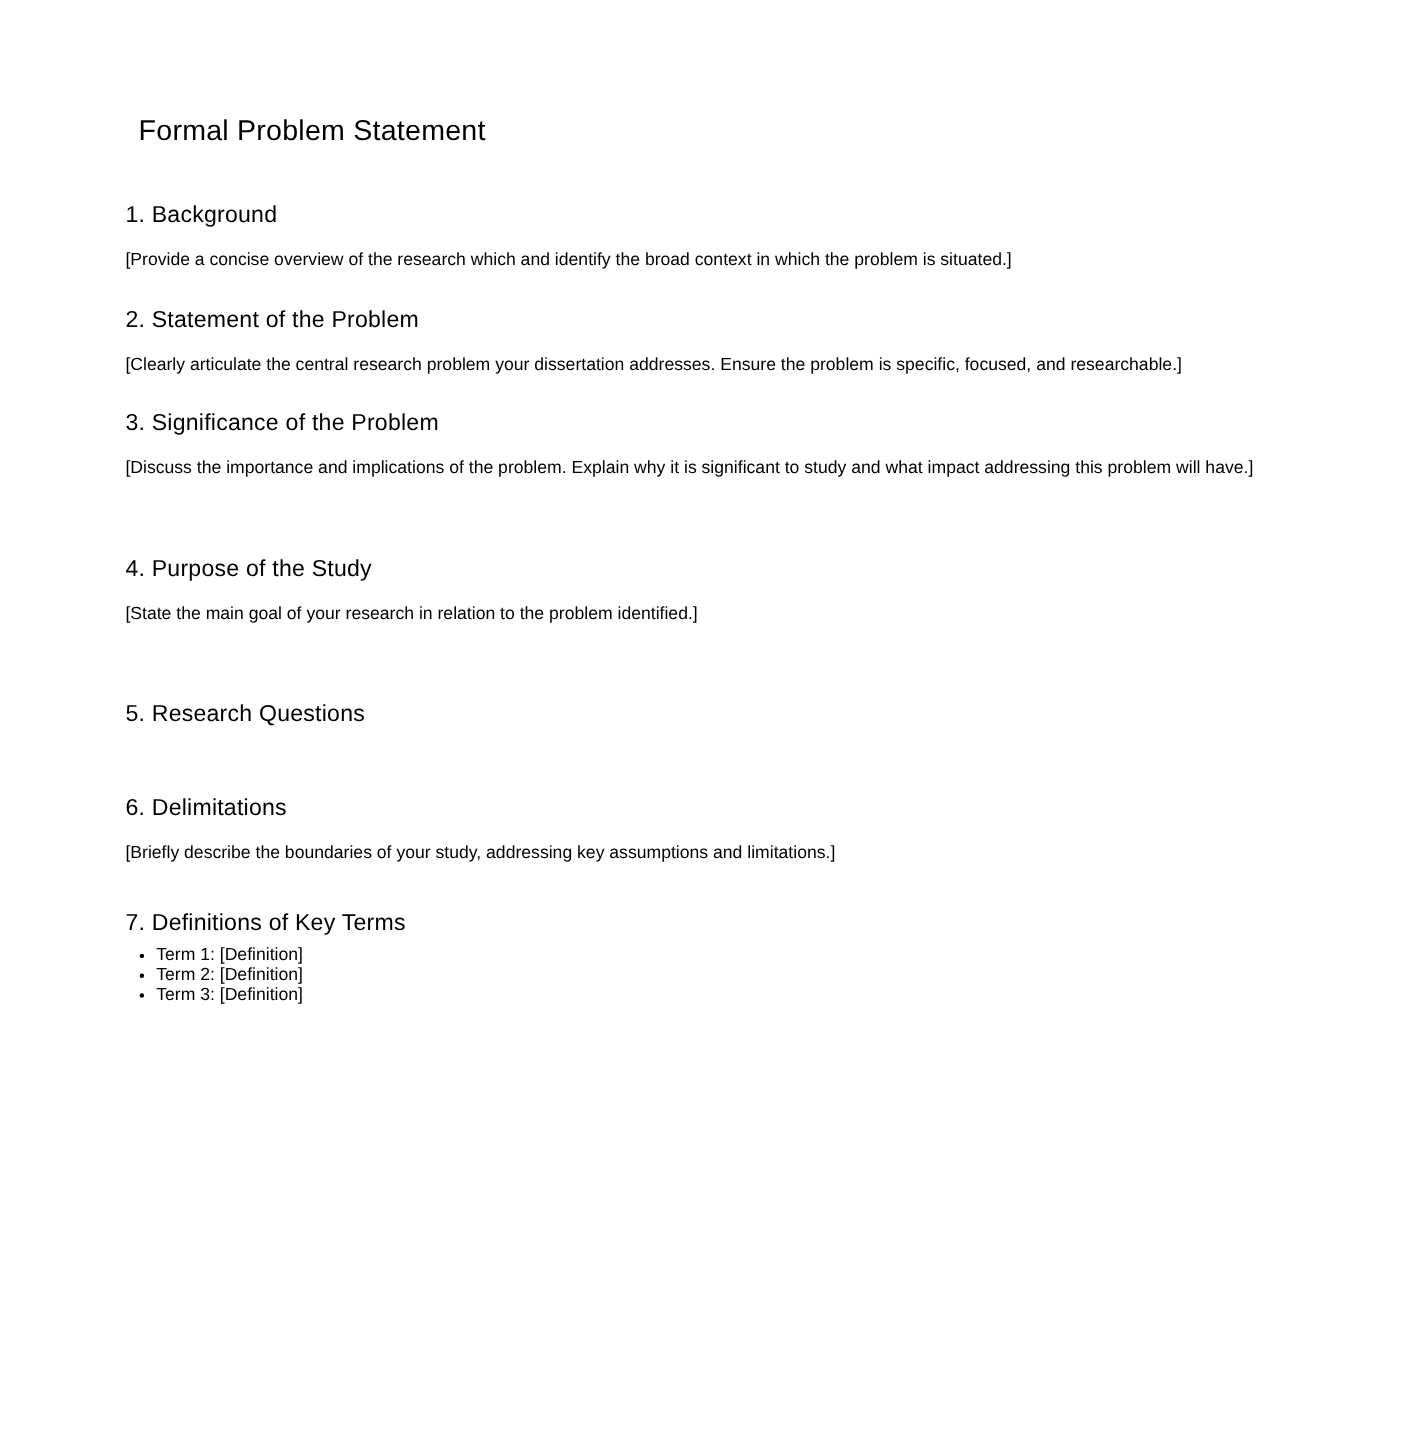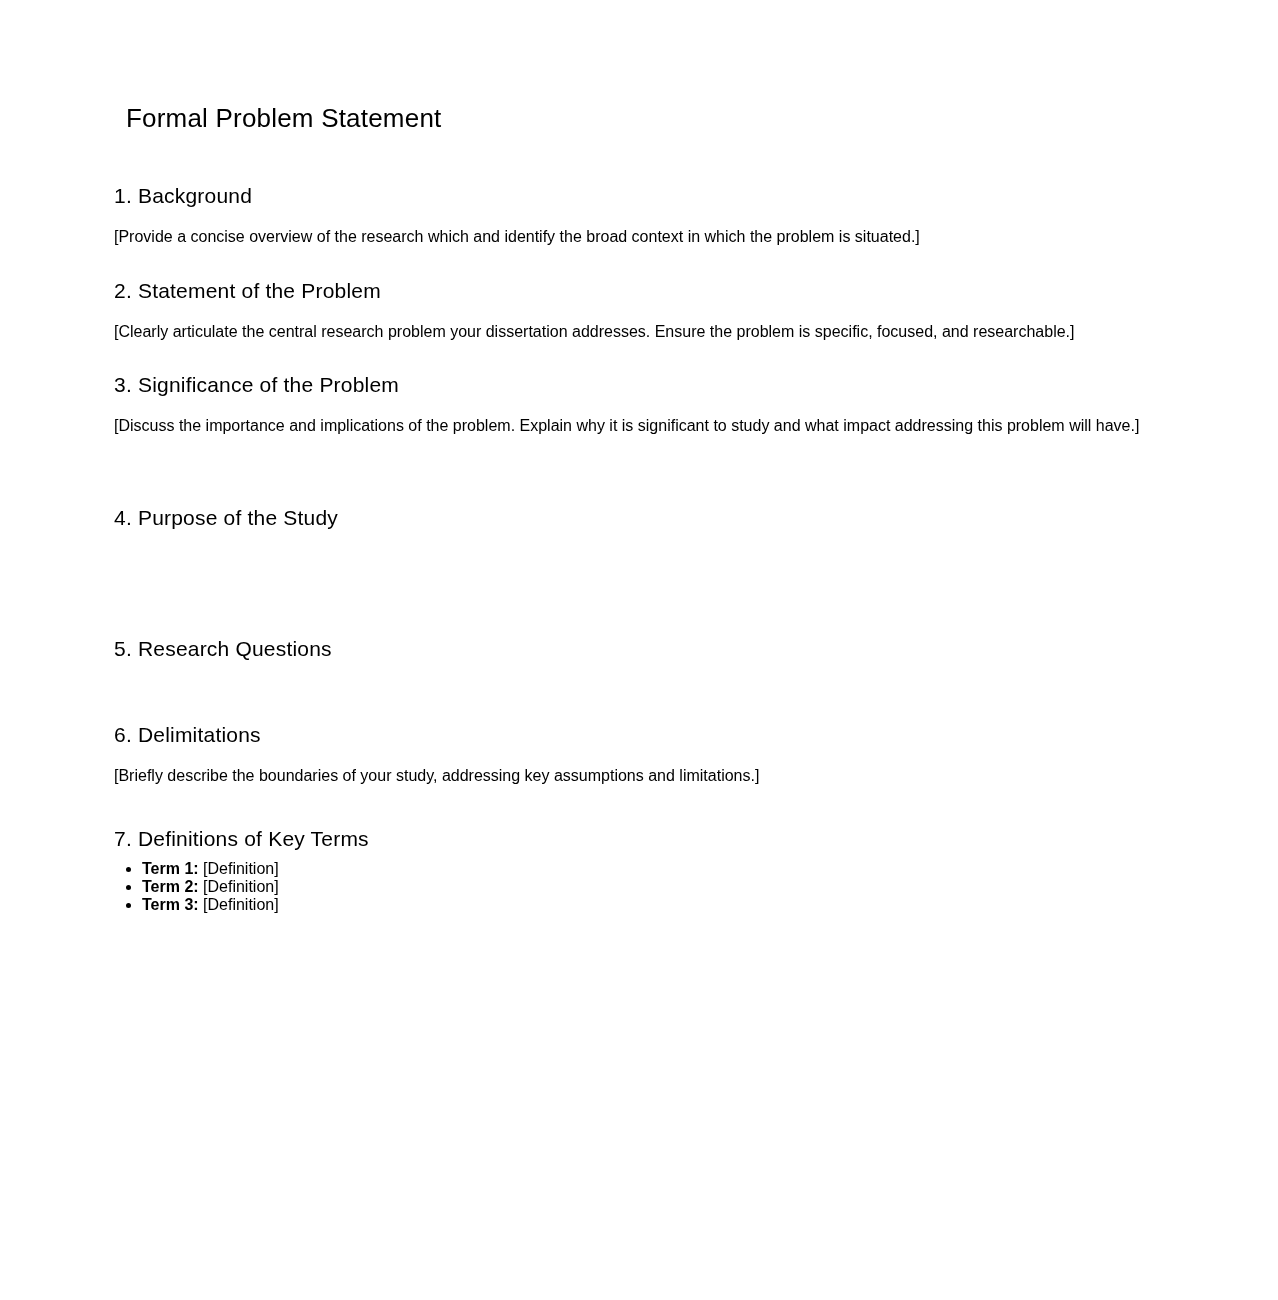--- a/index.html
+++ b/index.html
@@ -47,21 +47,21 @@
       font-size: 16px;
       line-height: 29px;
     }
     ul {
       margin: 9px 0 0 0;
       padding-left: 28px;
       font-size: 16px;
       line-height: 18px;
     }
     li { margin: 0; }
-    b { font-weight: bold; }
+    b { font-weight: normal; }
   </style>
 </head>
 <body>
 
 <div class="doc">
   <h1>Formal Problem Statement</h1>
 
   <div class="section" style="top:164px;margin-top:20px;">
     <h2>1. Background</h2>
     <p>[Provide a concise overview of the research which and identify the broad context in which the problem is situated.]</p>
@@ -72,20 +72,21 @@
     <p>[Clearly articulate the central research problem your dissertation addresses. Ensure the problem is specific, focused, and researchable.]</p>
   </div>
 
   <div class="section" style="top:373px;">
     <h2>3. Significance of the Problem</h2>
     <p>[Discuss the importance and implications of the problem. Explain why it is significant to study and what impact addressing this problem will have.]</p>
   </div>
 
   <div class="section" style="top:506px;">
     <h2>4. Purpose of the Study</h2>
+    <p>[State the main goal of your research in relation to the problem identified.]</p>
   </div>
 
   <div class="section" style="top:637px;">
     <h2>5. Research Questions</h2>
   </div>
 
   <div class="section" style="top:723px;">
     <h2>6. Delimitations</h2>
     <p>[Briefly describe the boundaries of your study, addressing key assumptions and limitations.]</p>
   </div>

